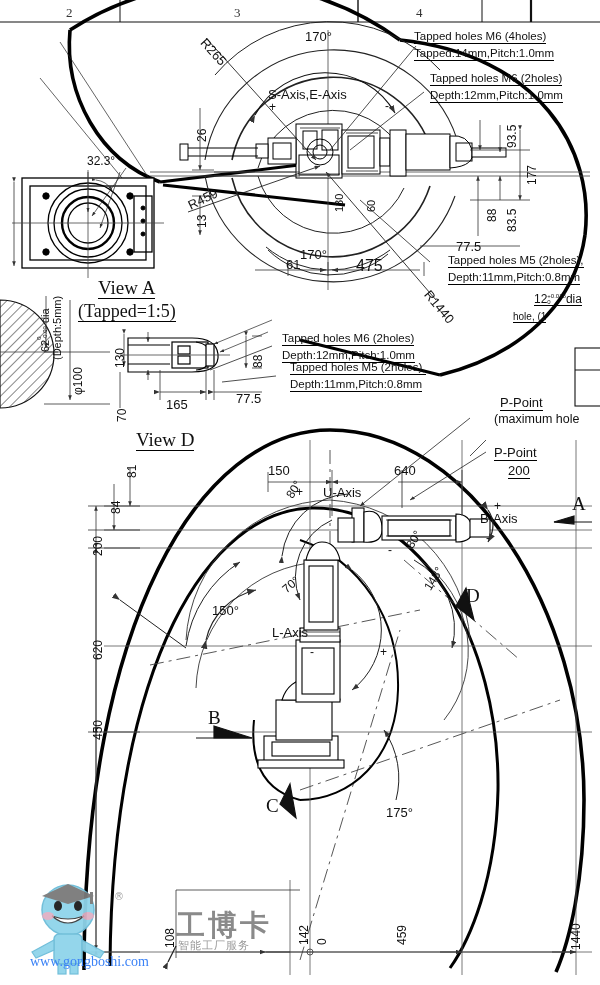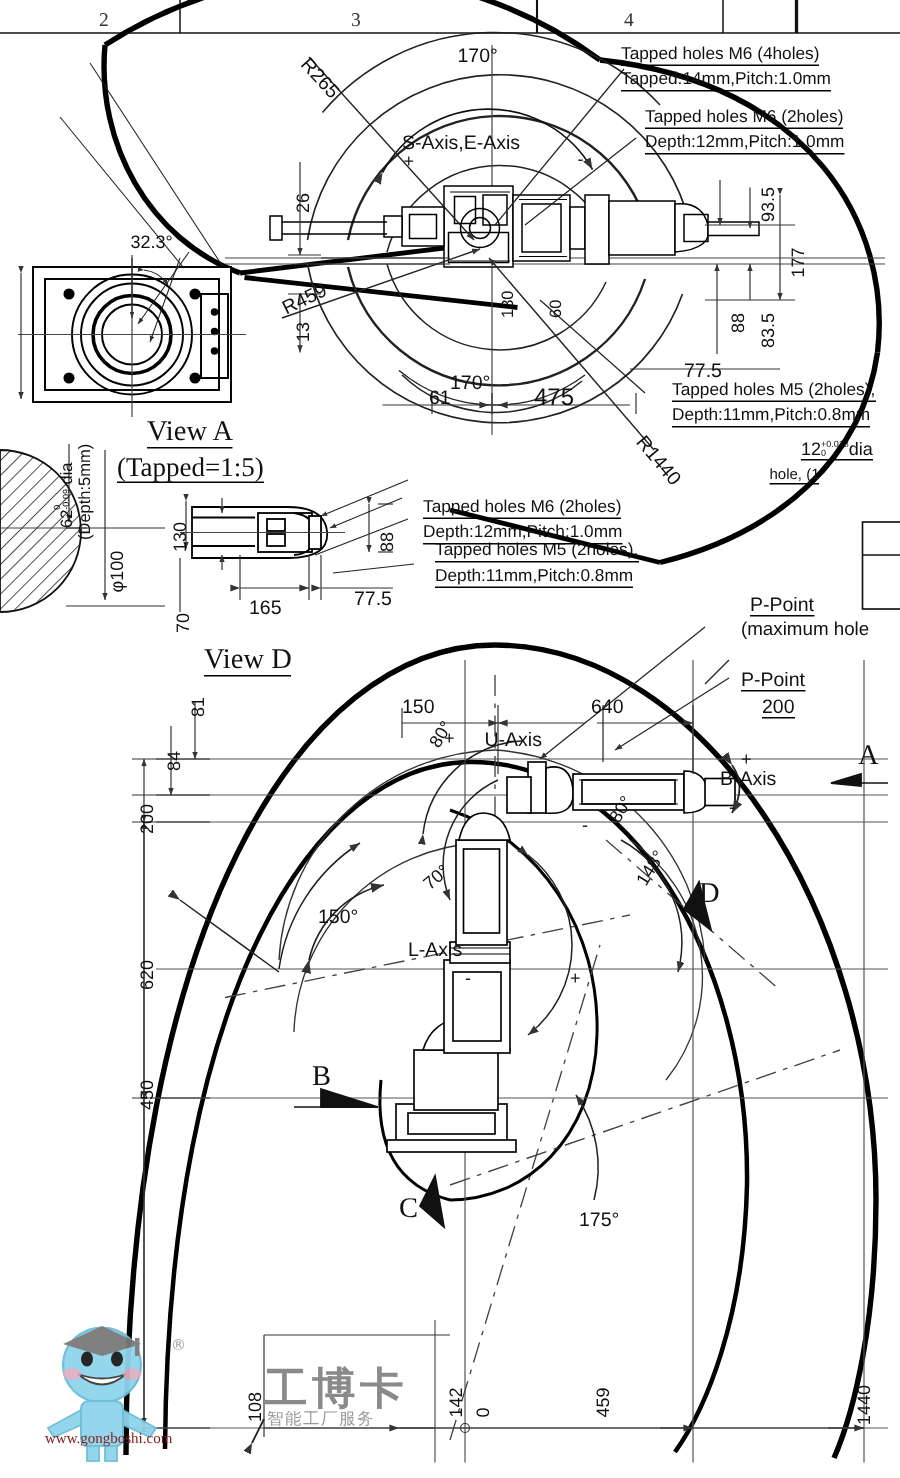--- a/index.html
+++ b/index.html
@@ -8,21 +8,21 @@
   #sheet{position:absolute;inset:0;width:600px;height:985px;}
   .lbl{position:absolute;white-space:nowrap;line-height:1;color:#111;}
   .rot90{transform-origin:0 0;transform:rotate(-90deg);}
   .u{border-bottom:1.3px solid #000;padding-bottom:1px;}
   .serif{font-family:"Liberation Serif", serif;}
   .wm{position:absolute;left:6px;top:878px;width:190px;height:100px;opacity:.95;}
   .wm-cn{position:absolute;left:176px;top:906px;font-size:29px;font-weight:700;
          color:#8a8a8a;letter-spacing:3px;font-family:"DejaVu Sans",sans-serif;}
   .wm-sub{position:absolute;left:178px;top:938px;font-size:11px;color:#9a9a9a;
           letter-spacing:1px;font-family:"DejaVu Sans",sans-serif;}
-  .wm-url{position:absolute;left:30px;top:954px;font-size:10px;color:#7f1d1d;
+  .wm-url{position:absolute;left:30px;top:954px;font-size:14px;color:#3b82f6;
           font-family:"Liberation Serif",serif;}
   .top-num{position:absolute;top:5px;font-size:13px;color:#333;
            font-family:"Liberation Serif",serif;}
 </style>
 </head>
 <body>
 
 <svg id="sheet" viewBox="0 0 600 985">
   <defs>
     <marker id="ah" markerWidth="9" markerHeight="9" refX="8" refY="3" orient="auto">

